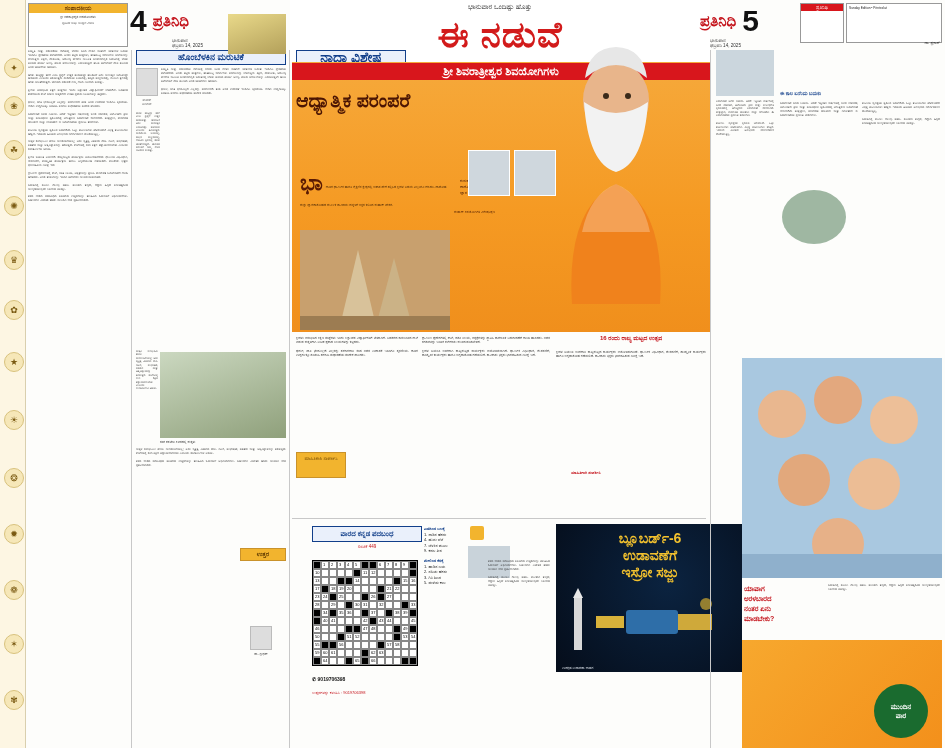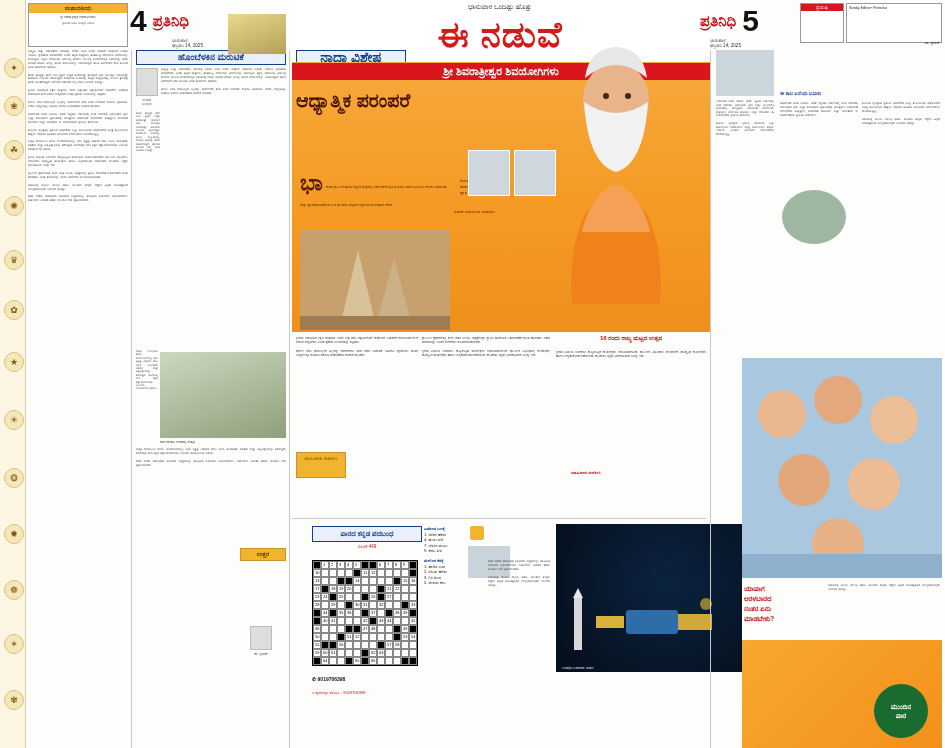--- a/index.html
+++ b/index.html
@@ -440,20 +440,25 @@
   <div class="box" style="left:312px;top:690px;width:200px;font-size:4px;color:#c4121a;">ಉತ್ತರಗಳನ್ನು ಕಳುಹಿಸಿ : 9019706398</div>
 
   <div class="box" style="left:470px;top:526px;width:14px;height:14px;background:#f2b42e;border-radius:2px;"></div>
   <div class="photo" style="left:468px;top:546px;width:42px;height:32px;background:#c9d3da;"></div>
   <div class="col" style="left:488px;top:560px;width:62px;height:180px;">
     <div class="txt">ಕಳೆದ ವಾರದ ಪದಬಂಧದ ಸರಿಯಾದ ಉತ್ತರಗಳನ್ನು ಕಳುಹಿಸಿದ ಓದುಗರಿಗೆ ಅಭಿನಂದನೆಗಳು. ಬಹುಮಾನ ವಿಜೇತರ ಹೆಸರು ಮುಂದಿನ ವಾರ ಪ್ರಕಟವಾಗಲಿದೆ.</div>
     <div class="txt" style="margin-top:4px">ಬದುಕಿನಲ್ಲಿ ಸೋಲು ಗೆಲುವು ಸಹಜ. ಸೋತಾಗ ಕುಗ್ಗದೆ, ಗೆದ್ದಾಗ ಹಿಗ್ಗದೆ ಸಮಚಿತ್ತದಿಂದ ಮುನ್ನಡೆಯುವುದೇ ನಿಜವಾದ ಯಶಸ್ಸು.</div>
   </div>
 
   <div id="isro">
+    <div id="isro-t">
+      <div>ಬ್ಲೂಬರ್ಡ್-6</div>
+      <div>ಉಡಾವಣೆಗೆ</div>
+      <div>ಇಸ್ರೋ ಸಜ್ಜು</div>
+    </div>
     <svg viewBox="0 0 186 80" width="186" height="80" style="position:absolute;left:0;bottom:4px" aria-hidden="true">
       <rect x="18" y="8" width="8" height="54" fill="#d8d8d8"></rect>
       <polygon points="22,0 27,10 17,10" fill="#e8e8e8"></polygon>
       <rect x="70" y="22" width="52" height="24" rx="3" fill="#2e6ea8"></rect>
       <rect x="122" y="26" width="34" height="16" fill="#cfa93a"></rect>
       <rect x="40" y="28" width="28" height="12" fill="#d8b23a"></rect>
       <circle cx="150" cy="16" r="6" fill="#f2c12e" opacity=".6"></circle>
     </svg>
     <div class="cap" style="position:absolute;left:6px;bottom:2px;color:#dfe6ee;">ಉಪಗ್ರಹ ಉಡಾವಣಾ ವಾಹನ</div>
   </div>

